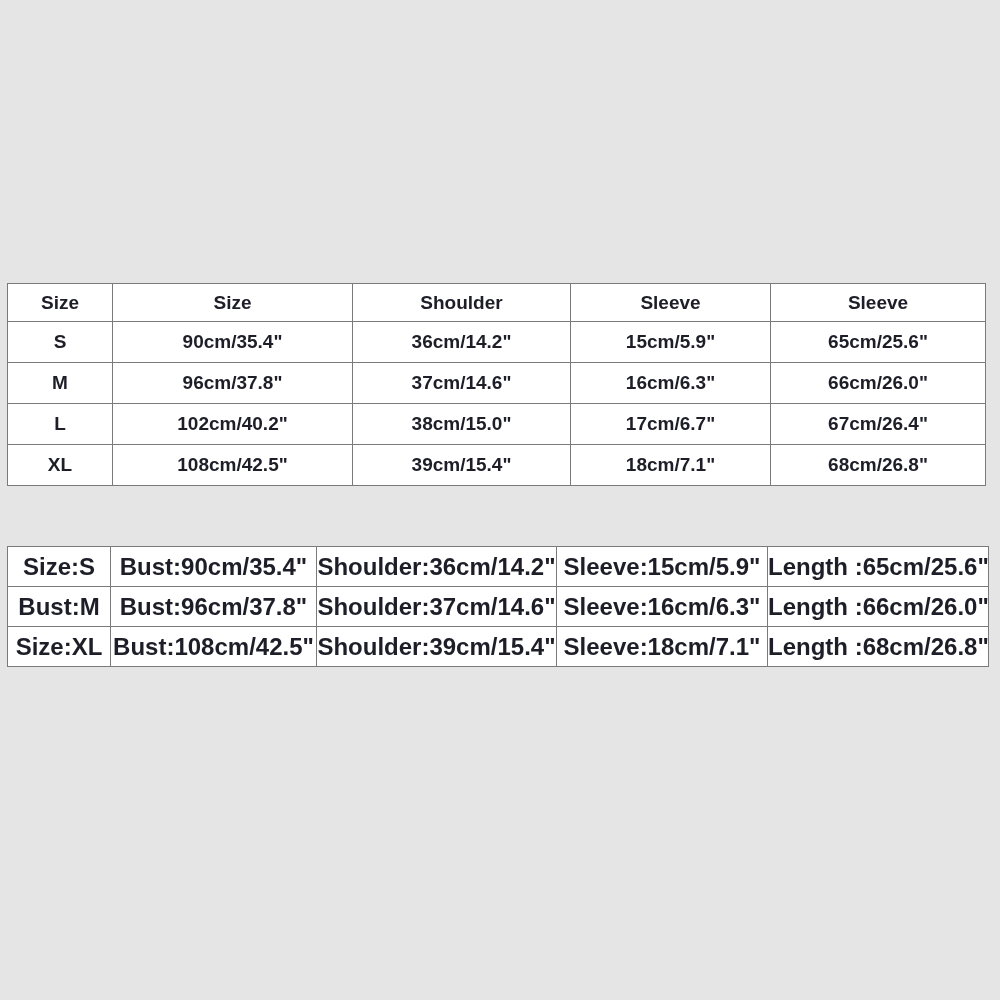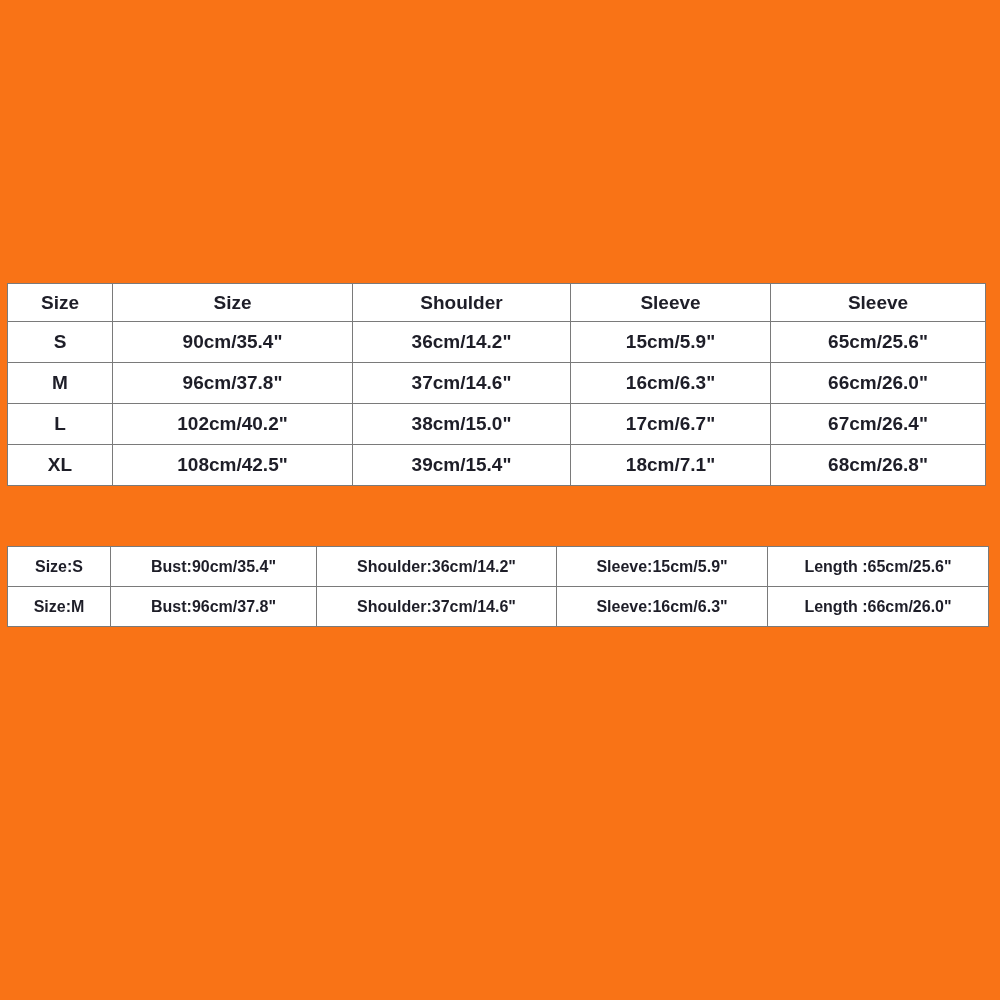--- a/index.html
+++ b/index.html
@@ -1,20 +1,20 @@
 <!DOCTYPE html>
 <html><head>
 <meta charset="utf-8">
 <style>
   html, body { margin: 0; padding: 0; background: #ffffff; }
   .canvas {
     position: relative;
     width: 1000px;
     height: 1000px;
-    background: #f97316;
+    background: #e5e5e5;
     font-family: "Liberation Sans", sans-serif;
     overflow: hidden;
   }
   table {
     position: absolute;
     left: 7px;
     border-collapse: collapse;
     table-layout: fixed;
     background: #ffffff;
   }
@@ -31,21 +31,21 @@
   .size-chart { top: 283px; width: 978px; }
   .size-chart th { height: 37px; font-size: 19px; }
   .size-chart td { height: 40px; font-size: 19px; }
   .size-chart col.c1 { width: 105px; }
   .size-chart col.c2 { width: 240px; }
   .size-chart col.c3 { width: 218px; }
   .size-chart col.c4 { width: 200px; }
   .size-chart col.c5 { width: 215px; }
 
   .size-detail { top: 546px; width: 981px; }
-  .size-detail td { height: 39px; font-size: 16px; }
+  .size-detail td { height: 39px; font-size: 24px; }
   .size-detail col.c1 { width: 103px; }
   .size-detail col.c2 { width: 206px; }
   .size-detail col.c3 { width: 240px; }
   .size-detail col.c4 { width: 211px; }
   .size-detail col.c5 { width: 221px; }
 </style>
 </head>
 <body>
 
 <div class="canvas">
@@ -109,22 +109,29 @@
     </colgroup>
     <tbody>
       <tr>
         <td>Size:S</td>
         <td>Bust:90cm/35.4"</td>
         <td>Shoulder:36cm/14.2"</td>
         <td>Sleeve:15cm/5.9"</td>
         <td>Length :65cm/25.6"</td>
       </tr>
       <tr>
-        <td>Size:M</td>
+        <td>Bust:M</td>
         <td>Bust:96cm/37.8"</td>
         <td>Shoulder:37cm/14.6"</td>
         <td>Sleeve:16cm/6.3"</td>
         <td>Length :66cm/26.0"</td>
+      </tr>
+      <tr>
+        <td>Size:XL</td>
+        <td>Bust:108cm/42.5"</td>
+        <td>Shoulder:39cm/15.4"</td>
+        <td>Sleeve:18cm/7.1"</td>
+        <td>Length :68cm/26.8"</td>
       </tr>
     </tbody>
   </table>
 
 </div>
 
 </body></html>

